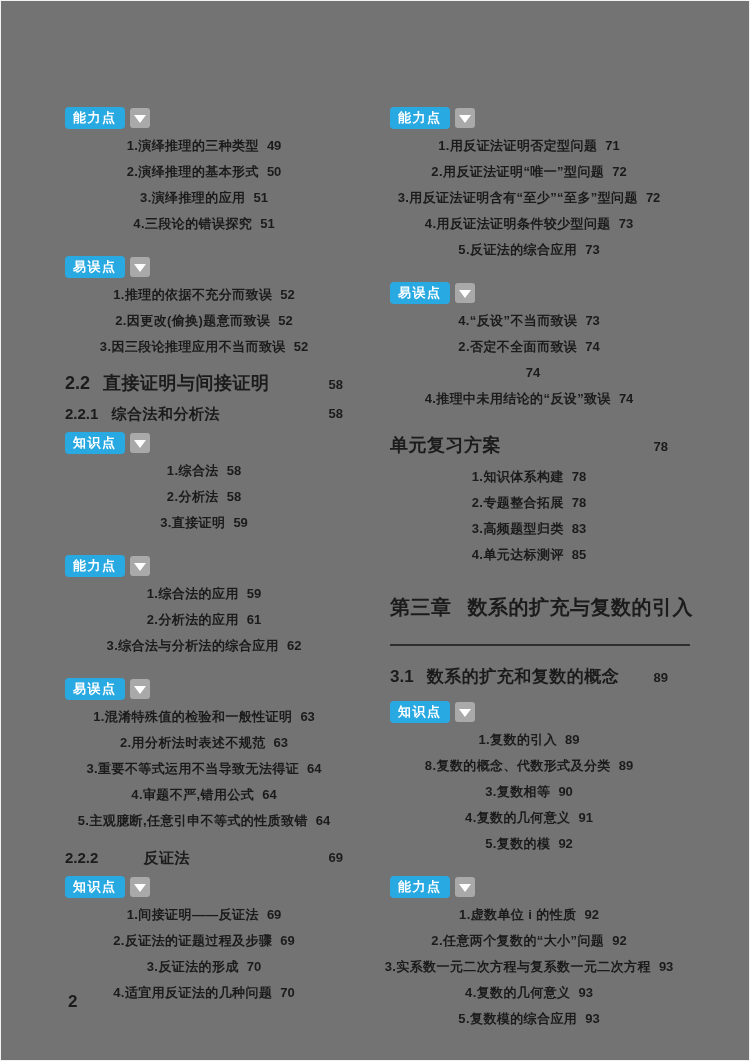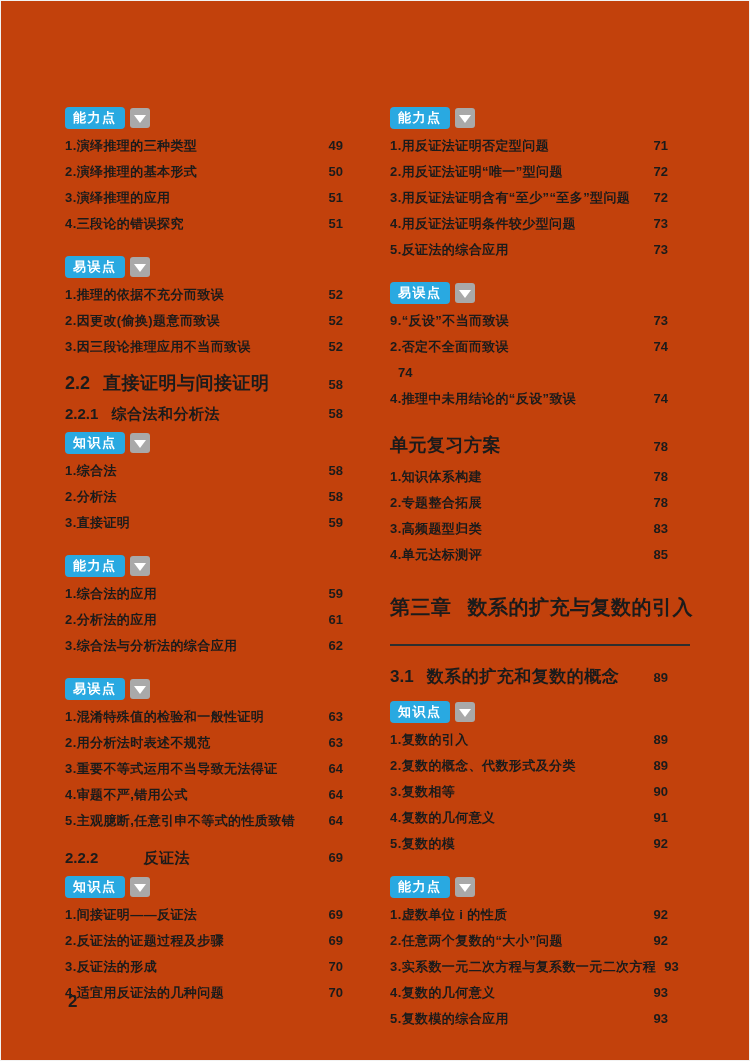--- a/index.html
+++ b/index.html
@@ -7,21 +7,21 @@
     --arrow-gray: #a9a9a9;
     --text: #1b1b1b;
     --rule: #2e2e2e;
   }
   html, body { margin:0; padding:0; }
   body {
     width:750px; height:1061px; background:#ffffff; position:relative;
     font-family:"Liberation Sans", "DejaVu Sans", sans-serif;
     color:var(--text); overflow:hidden;
   }
-  .page { position:absolute; inset:0; background:#c2410c; box-shadow: inset 0 0 0 1px #f2f2f2; }
+  .page { position:absolute; inset:0; background:#737373; box-shadow: inset 0 0 0 1px #f2f2f2; }
 
   .col { position:absolute; top:105px; }
   #col-left  { left:65px;  width:278px; }
   #col-right { left:390px; width:278px; }
 
   
   .badge-row { display:flex; align-items:center; gap:5px; height:22px; margin-top:19px; margin-bottom:4px; }
   .col > .badge-row:first-child { margin-top:2px; }
   .toc-heading + .badge-row { margin-top:4px; }
   .badge {
@@ -35,21 +35,21 @@
   }
   .badge-arrow .tri {
     width:0; height:0; display:block;
     border-left:6px solid transparent; border-right:6px solid transparent;
     border-top:8px solid #ffffff; margin-top:1px;
   }
 
   
   .items { margin-top:0; }
   .row {
-    display:flex; justify-content:space-between; align-items:baseline;
+    display:flex; justify-content:center; align-items:baseline;
     font-size:13px; font-weight:600; line-height:26px;
   }
   .row .t { letter-spacing:0.4px; white-space:nowrap; }
   .row .pg { font-weight:700; margin-left:8px; }
 
   
   .toc-heading { display:flex; align-items:baseline; font-weight:700; white-space:nowrap; }
   .toc-heading .num { }
   .toc-heading .title { flex:1; margin-left:13px; letter-spacing:0.5px; }
   .toc-heading .pg { font-size:13px; font-weight:600; margin-left:8px; }
@@ -259,21 +259,21 @@
         </div>
       </div>
       <div class="badge-row">
         <span class="badge">易误点</span>
         <span class="badge-arrow">
           <span class="tri"></span>
         </span>
       </div>
       <div class="items">
         <div class="row">
-          <span class="t">9.“反设”不当而致误</span>
+          <span class="t">4.“反设”不当而致误</span>
           <span class="pg">73</span>
         </div>
         <div class="row">
           <span class="t">2.否定不全面而致误</span>
           <span class="pg">74</span>
         </div>
         <div class="row">
           <span class="pg">74</span>
         </div>
         <div class="row">
@@ -314,21 +314,21 @@
         <span class="badge-arrow">
           <span class="tri"></span>
         </span>
       </div>
       <div class="items">
         <div class="row">
           <span class="t">1.复数的引入</span>
           <span class="pg">89</span>
         </div>
         <div class="row">
-          <span class="t">2.复数的概念、代数形式及分类</span>
+          <span class="t">8.复数的概念、代数形式及分类</span>
           <span class="pg">89</span>
         </div>
         <div class="row">
           <span class="t">3.复数相等</span>
           <span class="pg">90</span>
         </div>
         <div class="row">
           <span class="t">4.复数的几何意义</span>
           <span class="pg">91</span>
         </div>

